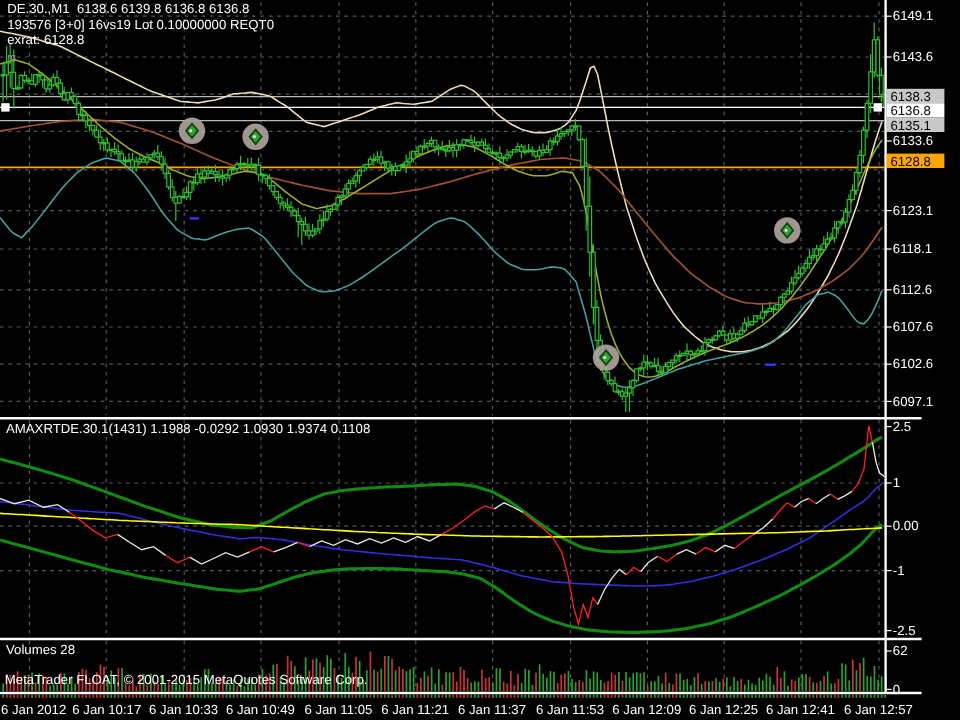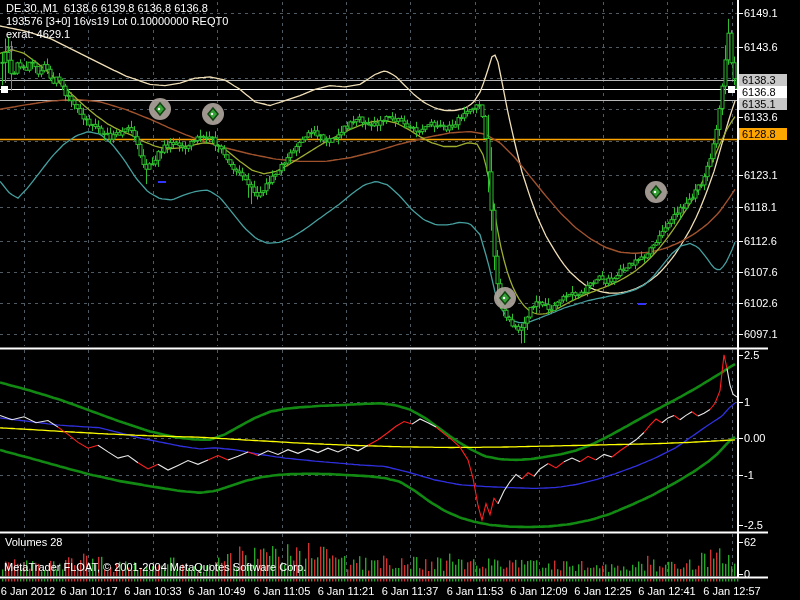--- a/index.html
+++ b/index.html
@@ -1189,18 +1189,19 @@
       <text x="410" y="595" fill="#fff" font-family="&quot;Liberation Sans&quot;,sans-serif" font-size="11" text-anchor="middle" font-weight="400">6 Jan 11:37</text>
       <text x="475" y="595" fill="#fff" font-family="&quot;Liberation Sans&quot;,sans-serif" font-size="11" text-anchor="middle" font-weight="400">6 Jan 11:53</text>
       <text x="539" y="595" fill="#fff" font-family="&quot;Liberation Sans&quot;,sans-serif" font-size="11" text-anchor="middle" font-weight="400">6 Jan 12:09</text>
       <text x="603" y="595" fill="#fff" font-family="&quot;Liberation Sans&quot;,sans-serif" font-size="11" text-anchor="middle" font-weight="400">6 Jan 12:25</text>
       <text x="667" y="595" fill="#fff" font-family="&quot;Liberation Sans&quot;,sans-serif" font-size="11" text-anchor="middle" font-weight="400">6 Jan 12:41</text>
       <text x="732" y="595" fill="#fff" font-family="&quot;Liberation Sans&quot;,sans-serif" font-size="11" text-anchor="middle" font-weight="400">6 Jan 12:57</text>
     </svg>
 
 <div class="lbl" style="left:6px;top:2px">DE.30.,M1  6138.6 6139.8 6136.8 6136.8</div>
 <div class="lbl" style="left:6px;top:15px">193576 [3+0] 16vs19 Lot 0.10000000 REQT0</div>
-<div class="lbl" style="left:6px;top:28px">exrat: 4629.1</div>
+<div class="lbl" style="left:6px;top:28px">exrat: 6128.8</div>
 <div class="lbl tiny" style="left:6px;top:41px">rg</div>
+<div class="lbl" style="left:5px;top:352px">AMAXRTDE.30.1(1431) 1.1988 -0.0292 1.0930 1.9374 0.1108</div>
 <div class="lbl" style="left:5px;top:536px">Volumes 28</div>
-<div class="lbl" style="left:4px;top:561px">MetaTrader FLOAT, © 2001-2004 MetaQuotes Software Corp.</div>
+<div class="lbl" style="left:4px;top:561px">MetaTrader FLOAT, © 2001-2015 MetaQuotes Software Corp.</div>
 
 </div>
 
 </body></html>

